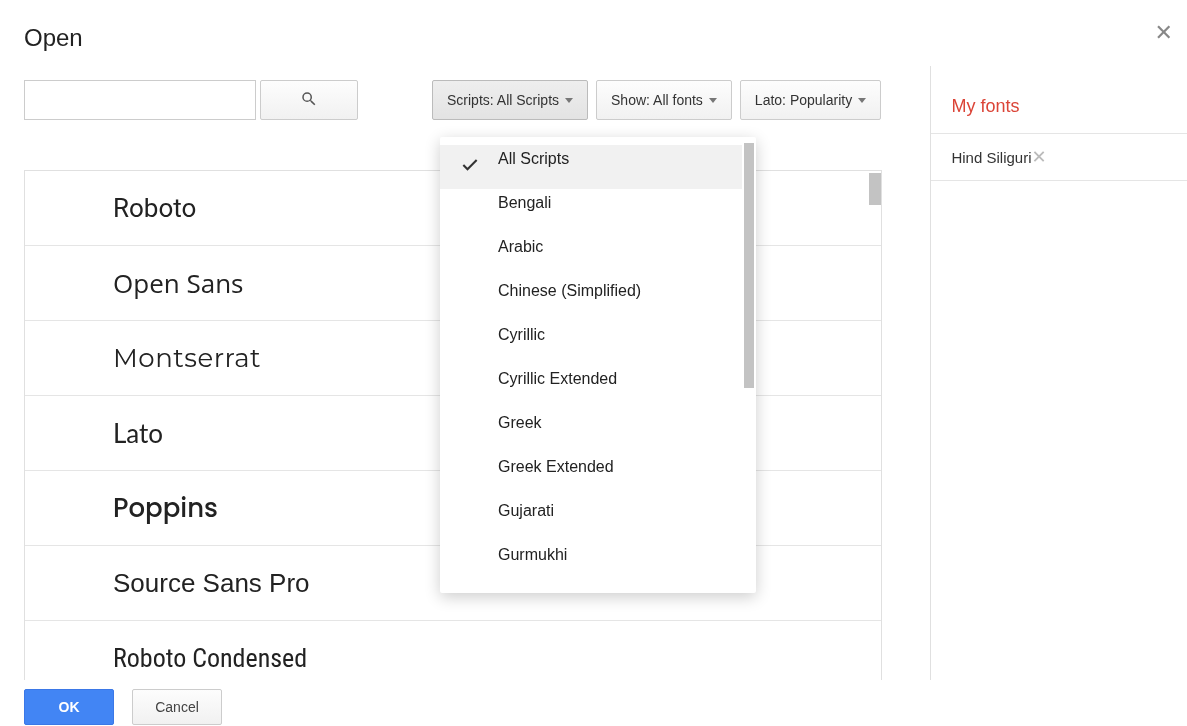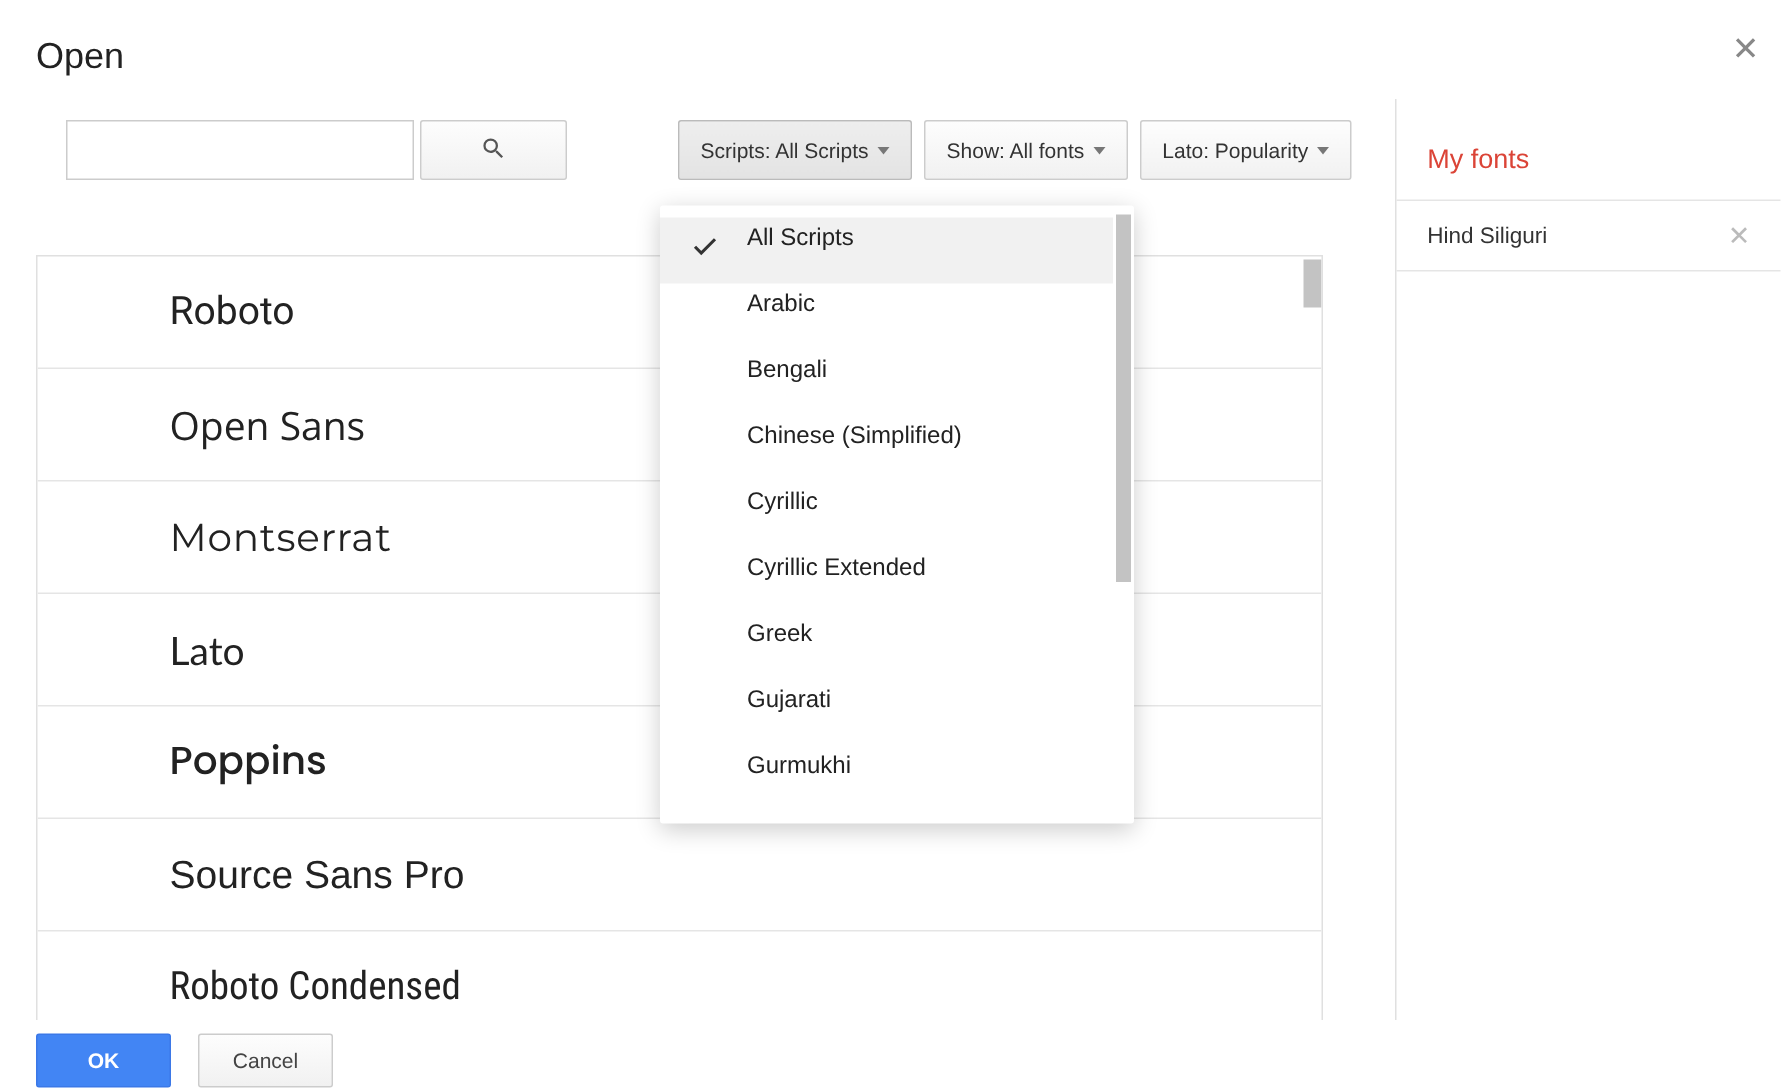--- a/index.html
+++ b/index.html
@@ -31,21 +31,20 @@
     font-size: 22px;
     color: #888;
     cursor: pointer;
     line-height: 1;
   }
   .top-row {
     display: flex;
     align-items: center;
     gap: 4px;
     margin-bottom: 30px;
-    margin-left: 20px;
   }
   .search-input {
     width: 232px;
     height: 40px;
     border: 1px solid #ccc;
     padding: 6px 10px;
     font-size: 14px;
   }
   .search-btn {
     width: 98px;
@@ -142,21 +141,20 @@
     font-weight: 400;
     padding: 0 0 16px 20px;
     margin-top: 6px;
   }
   .myfont-item {
     border-top: 1px solid #e5e5e5;
     border-bottom: 1px solid #e5e5e5;
     padding: 14px 20px;
     display: flex;
     align-items: center;
-    justify-content: space-between;
     font-size: 15px;
     color: #333;
   }
   .myfont-remove {
     color: #bbb;
     font-size: 18px;
     cursor: pointer;
     line-height: 1;
   }
   .footer {
@@ -305,36 +303,39 @@
   <div class="dropdown-list">
     <div class="dd-item selected">
       <span class="dd-check">
         <svg viewBox="0 0 24 24">
             <polyline points="4 12 9 17 20 6"></polyline>
           </svg>
       </span>
       <span>All Scripts</span>
     </div>
     <div class="dd-item">
+        <span>Bengali</span>
+      </div>
+    <div class="dd-item">
         <span>Arabic</span>
       </div>
     <div class="dd-item">
-        <span>Bengali</span>
-      </div>
-    <div class="dd-item">
         <span>Chinese (Simplified)</span>
       </div>
     <div class="dd-item">
         <span>Cyrillic</span>
       </div>
     <div class="dd-item">
         <span>Cyrillic Extended</span>
       </div>
     <div class="dd-item">
         <span>Greek</span>
+      </div>
+    <div class="dd-item">
+        <span>Greek Extended</span>
       </div>
     <div class="dd-item">
         <span>Gujarati</span>
       </div>
     <div class="dd-item">
         <span>Gurmukhi</span>
       </div>
   </div>
   <div class="dd-scrollbar-track">
     <div class="dd-scrollbar-thumb"></div>

